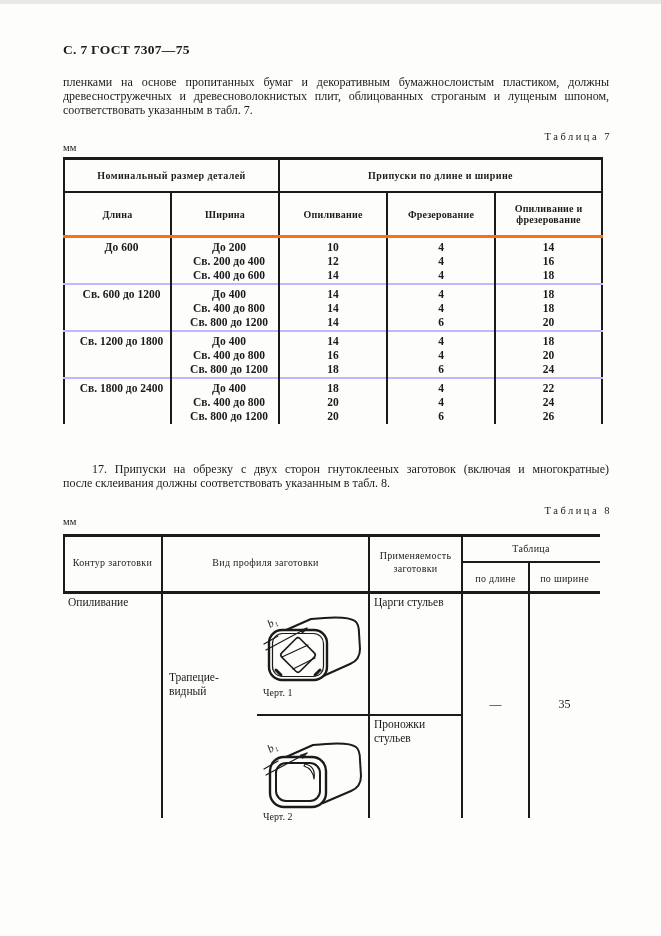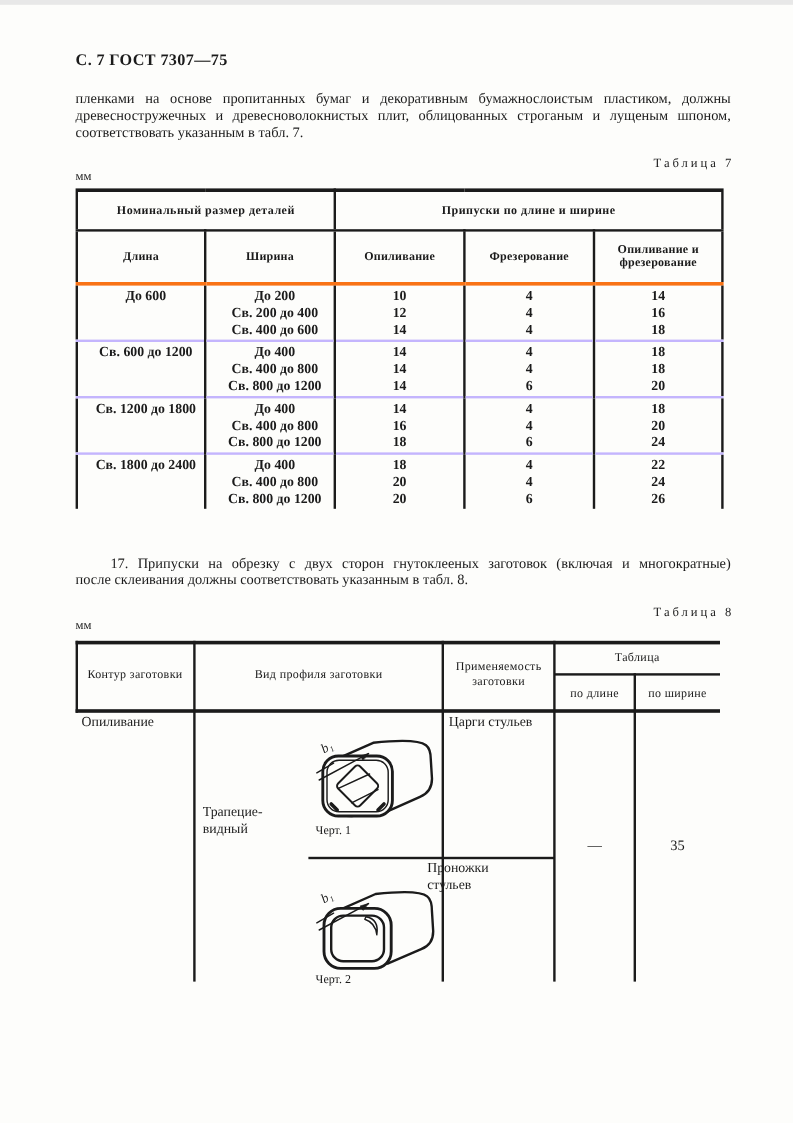--- a/index.html
+++ b/index.html
@@ -213,21 +213,21 @@
     <div class="hc" style="left:399px;top:8px;width:138px">Таблица</div>
     <div class="hc" style="left:399px;top:38px;width:67px">по длине</div>
     <div class="hc" style="left:466px;top:38px;width:71px">по ширине</div>
 
     <div class="bv" style="left:5px;top:61px">Опиливание</div>
     <div class="bv" style="left:106px;top:136px">
       <div>Трапецие-</div>
         <div>видный</div>
     </div>
     <div class="bv" style="left:311px;top:61px">Царги стульев</div>
-    <div class="bv" style="left:293px;top:183px">
+    <div class="bv" style="left:311px;top:183px">
       <div>Проножки</div>
         <div>стульев</div>
     </div>
     <div class="cellc" style="left:399px;top:163px;width:67px">—</div>
     <div class="cellc" style="left:466px;top:163px;width:71px">35</div>
 
     <svg class="fig" style="left:200px;top:80px" width="106" height="70" viewBox="0 0 106 70">
       <g stroke="#1b1b1b" fill="none" stroke-linejoin="round" stroke-linecap="round">
         <path d="M14,20 L48,5 Q84,1 92,7 Q96,10 96,19 L97,35 Q97,46 87,50 L58,63 L30,66 Q12,66 12,52 Z" fill="#fdfdfb" stroke-width="2"></path>
         <rect x="6" y="16" width="58" height="50" rx="13" fill="#fdfdfb" stroke-width="2.4"></rect>

